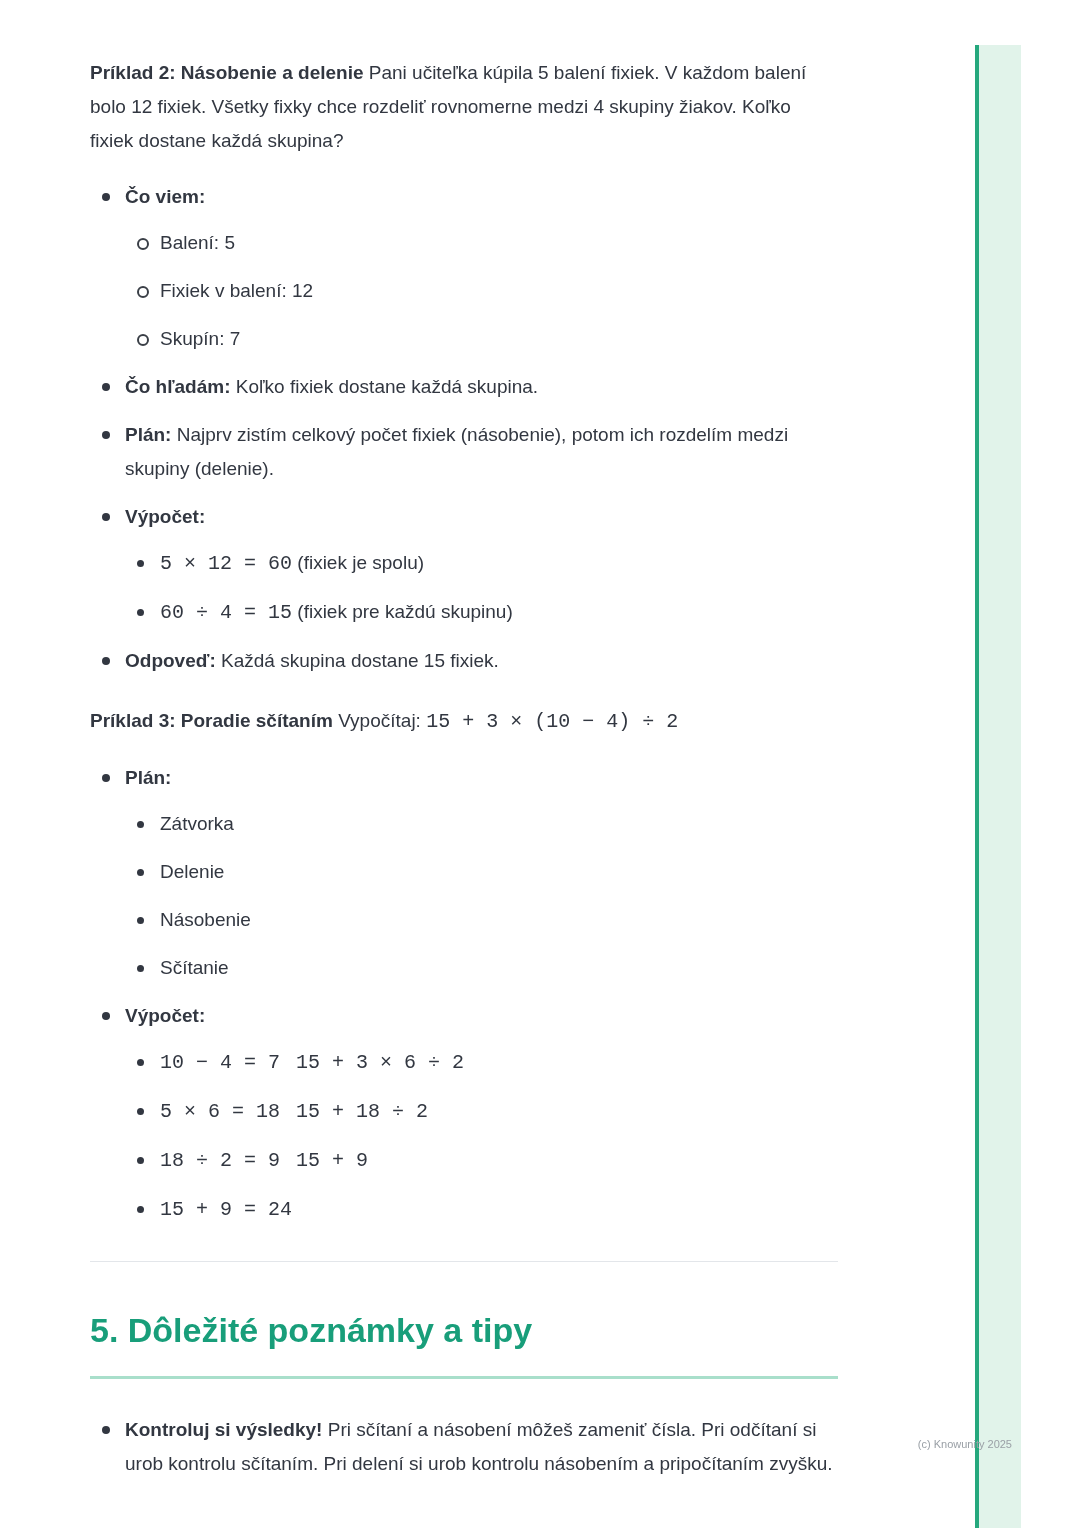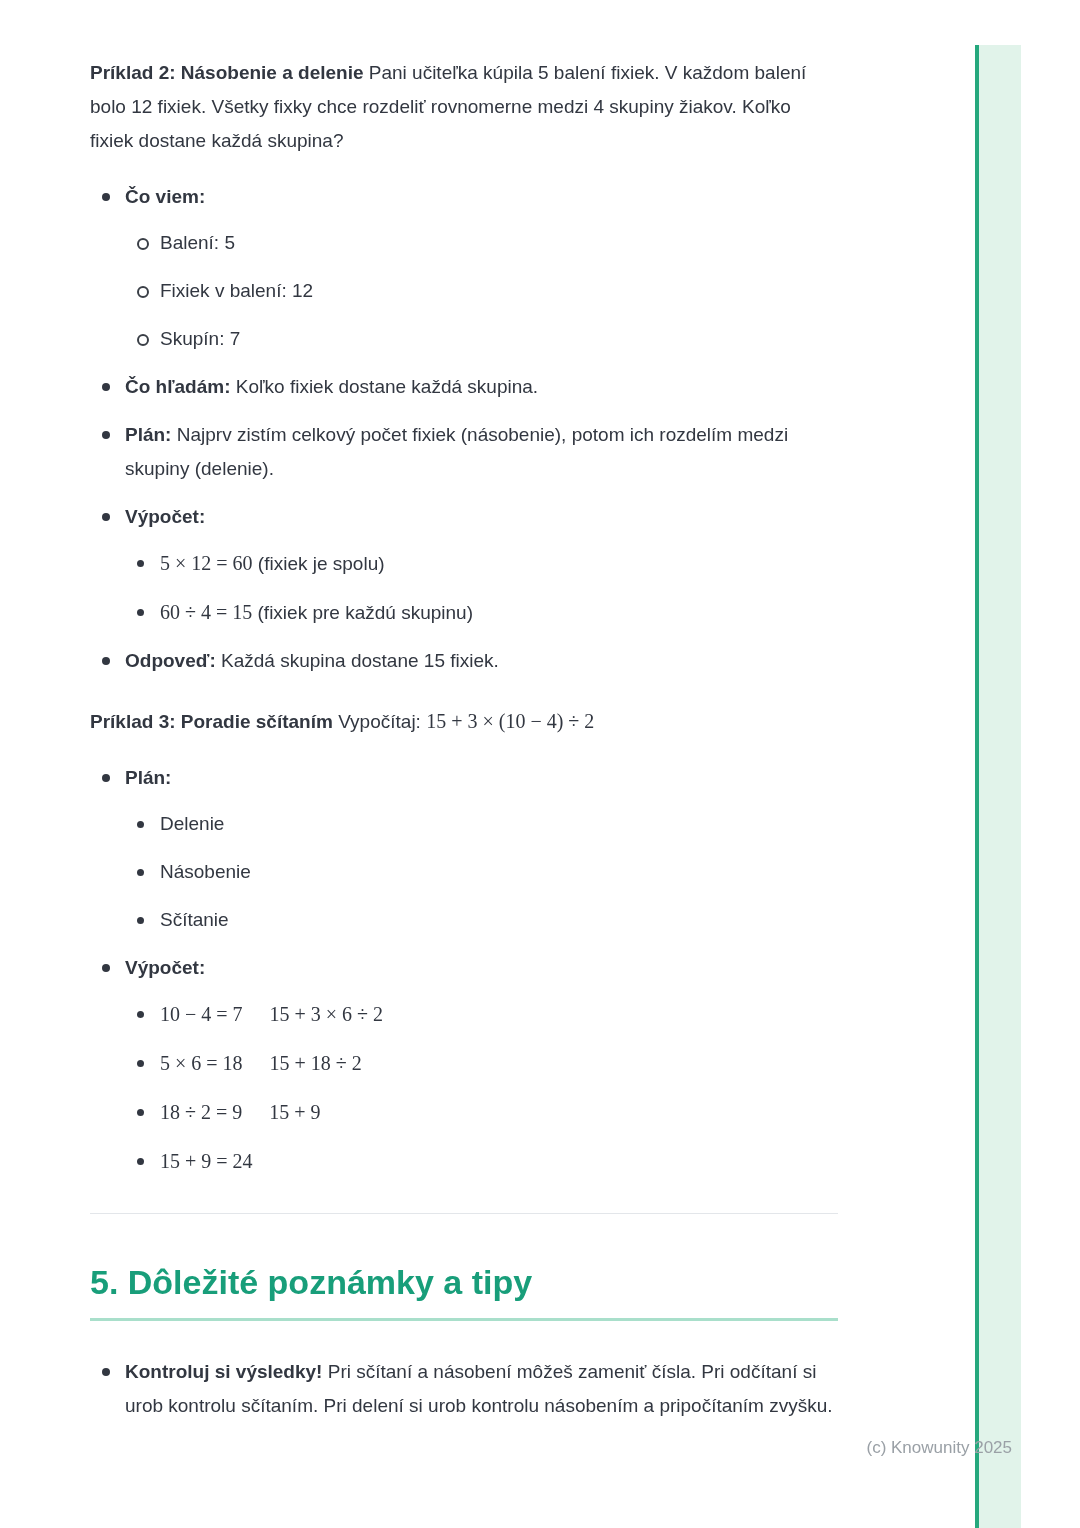--- a/index.html
+++ b/index.html
@@ -26,24 +26,24 @@
     position:absolute;
     left:90px;
     top:56px;
     width:748px;
     font-size:19px;
     line-height:34px;
   }
   p.para { margin-bottom:22px; }
   strong { font-weight:bold; }
   .math {
-    font-family:Liberation Serif, serif;
+    font-family:Liberation Mono, monospace;
     font-size:20px;
   }
-  .m-gap { margin-left:27px; }
+  .m-gap { margin-left:16px; }
   ul { list-style:none; margin:22px 0 26px 0; }
   ul.sub { margin:12px 0 4px 0; }
   li { position:relative; padding-left:35px; margin-bottom:14px; }
   li::before {
     content:"";
     position:absolute;
     left:12px;
     top:13px;
     width:8px;
     height:8px;
@@ -57,29 +57,29 @@
     height:8px;
     top:12px;
   }
   li.small::before { width:7px; height:7px; top:14px; }
   .divider { height:1px; background:#e3e6ea; margin:34px 0 46px 0; }
   h2.section {
     color:#189e7a;
     font-size:34px;
     line-height:44px;
     font-weight:bold;
-    padding-bottom:14px;
+    padding-bottom:24px;
     border-bottom:3px solid #a9dfcb;
     margin-bottom:34px;
   }
   .copyright {
     position:absolute;
     top:1438px;
     right:68px;
-    font-size:17px;
+    font-size:11px;
     color:#9aa0a6;
     z-index:2;
   }
 </style>
 </head>
 <body>
 
 <div class="page">
 
   <div class="stripe"></div>
@@ -108,20 +108,21 @@
       </li>
       <li><strong>Odpoveď:</strong><span> Každá skupina dostane 15 fixiek.</span></li>
     </ul>
 
     <p class="para"><strong>Príklad 3: Poradie sčítaním</strong><span> Vypočítaj: </span><span class="math">15 + 3 × (10 − 4) ÷ 2</span></p>
 
     <ul>
       <li>
         <strong>Plán:</strong>
         <ul class="sub">
+          <li class="small"><span>Zátvorka</span></li>
           <li class="small"><span>Delenie</span></li>
           <li class="small"><span>Násobenie</span></li>
           <li class="small"><span>Sčítanie</span></li>
         </ul>
       </li>
       <li>
         <strong>Výpočet:</strong>
         <ul class="sub">
           <li class="small"><span class="math">10 − 4 = 7</span><span class="math m-gap">15 + 3 × 6 ÷ 2</span></li>
           <li class="small"><span class="math">5 × 6 = 18</span><span class="math m-gap">15 + 18 ÷ 2</span></li>

